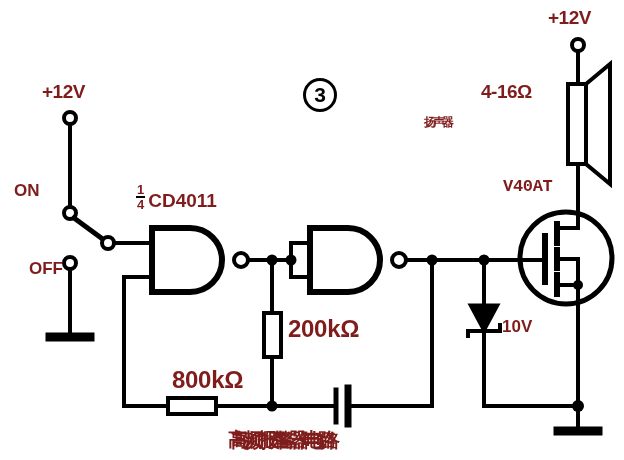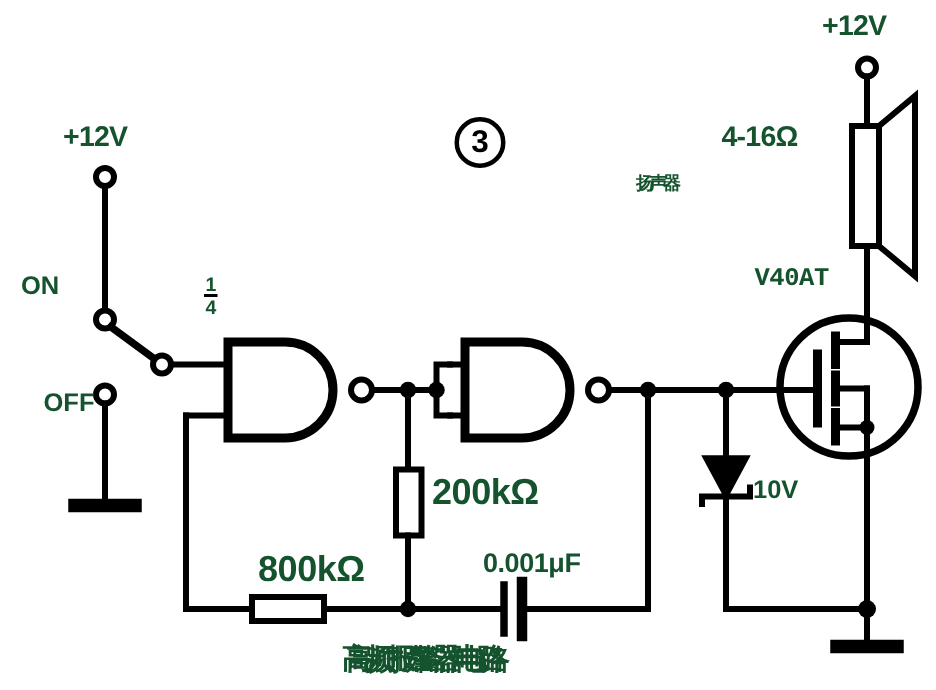--- a/index.html
+++ b/index.html
@@ -22,21 +22,21 @@
   svg.sheet {
     position: absolute;
     left: 0;
     top: 0;
     width: 624px;
     height: 460px;
     display: block;
   }
   .lbl {
     position: absolute;
-    color: #14532d;
+    color: #7f1d1d;
     font-family: "Liberation Sans", sans-serif;
     font-weight: bold;
     white-space: nowrap;
     line-height: 1;
     user-select: none;
   }
   .lbl-rail      { font-size: 19px; letter-spacing: -0.5px; }
   .lbl-sw        { font-size: 17px; letter-spacing: 0px; }
   .lbl-ic        { font-size: 19px; letter-spacing: 0px; }
   .lbl-res       { font-size: 24px; letter-spacing: -0.3px; }
@@ -194,30 +194,29 @@
   <div class="lbl lbl-rail" style="left:42px; top:82px;">+12V</div>
 
   <div class="lbl lbl-sw" style="left:14px; top:182px;">ON</div>
 
   <div class="lbl lbl-sw" style="left:10px; top:260px;margin-left:19px;">OFF</div>
 
   <div class="lbl lbl-ic" style="left:136px; top:183px;">
     <span class="frac">
       <span class="num">1</span>
       <span class="den">4</span>
-    </span>
+    </span><span>CD4011</span>
   </div>
 
   <div class="circled-num" style="left:303px; top:78px;">3</div>
 
   <div class="lbl lbl-res" style="left:172px; top:368px;">800kΩ</div>
 
   <div class="lbl lbl-res" style="left:288px; top:317px;">200kΩ</div>
 
-  <div class="lbl lbl-cap" style="left:322px; top:366px;">0.001μF</div>
 
   <div class="lbl lbl-zen" style="left:502px; top:318px;">10V</div>
 
   <div class="lbl lbl-dev" style="left:503px; top:178px;font-family:Liberation Mono, monospace;">V40AT</div>
 
   <div class="lbl lbl-rail" style="left:548px; top:8px;">+12V</div>
 
   <div class="lbl lbl-spk-ohm" style="left:449px; top:82px;margin-left:32px;">4-16Ω</div>
 
   <div class="lbl lbl-spk-name" style="left:424px; top:116px;">扬声器</div>

